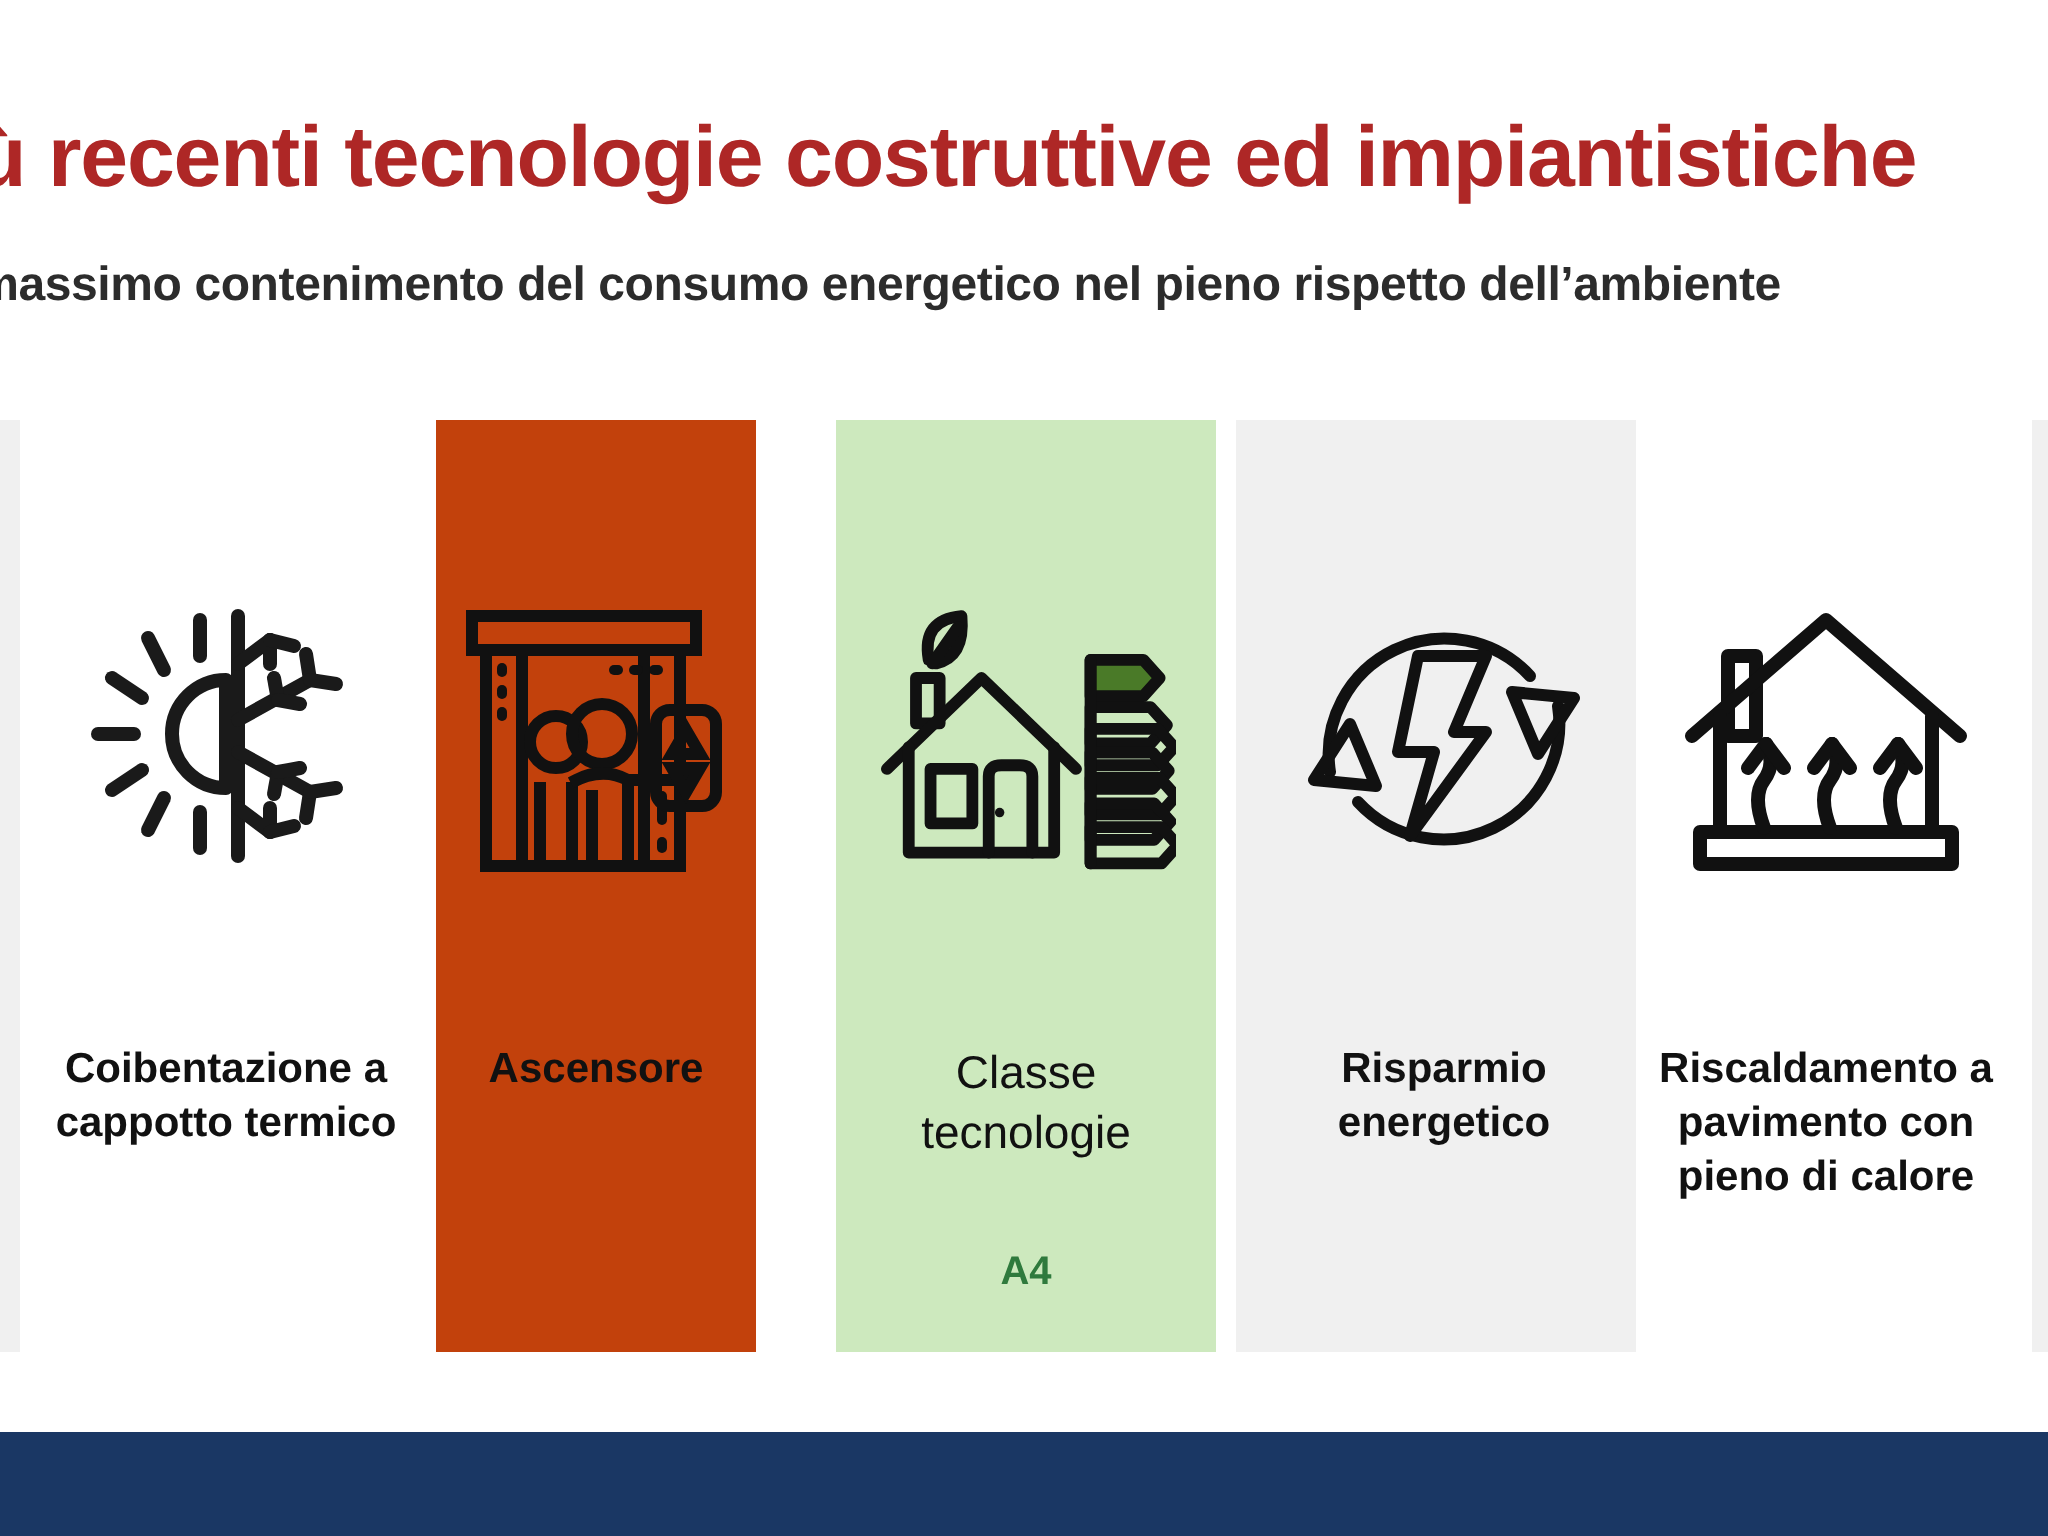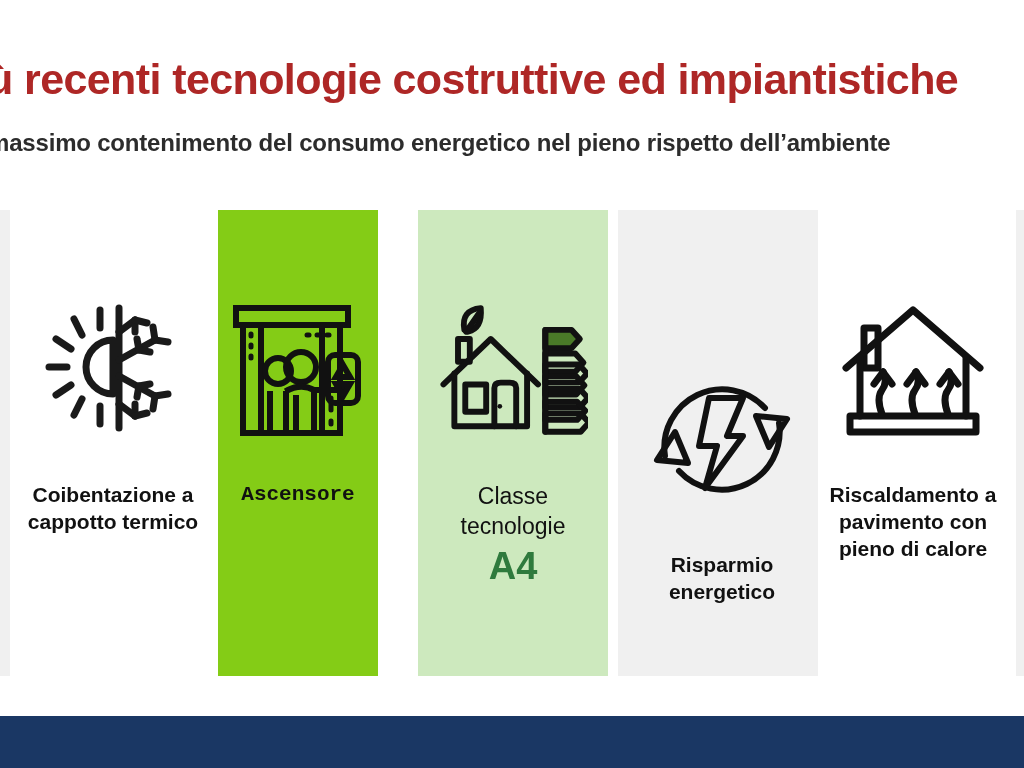--- a/index.html
+++ b/index.html
@@ -59,20 +59,21 @@
   }
   .card {
     position: absolute;
     top: 0;
     height: 466px;
     box-sizing: border-box;
     display: flex;
     flex-direction: column;
     align-items: center;
     overflow: hidden;
+    gap: 40px;
   }
   .card-icon {
     margin-top: 88px;
     width: 150px;
     height: 142px;
     display: flex;
     align-items: center;
     justify-content: center;
   }
   .card-icon svg {
@@ -91,21 +92,21 @@
   }
   .card-label.light {
     font-weight: normal;
     font-size: 23px;
     line-height: 1.3;
   }
   .card-badge {
     margin-top: 2px;
     width: 100%;
     text-align: center;
-    font-size: 38px;
+    font-size: 20px;
     font-weight: bold;
     color: #2f7a3d;
     line-height: 1.2;
   }
 
   
   #footer-bar {
     position: absolute;
     left: 0;
     top: 716px;
@@ -159,21 +160,21 @@
         <path d="M99 88 L110 86"></path>
 
         <path d="M79 106 L95 118"></path>
         <path d="M95 118 L95 106"></path>
         <path d="M95 118 L107 115"></path>
       </svg>
     </div>
     <div class="card-label">Coibentazione a cappotto termico</div>
   </div>
 
-  <div class="card" style="left:218px;width:160px;background:#84cc16;font-family:Liberation Mono, monospace;">
+  <div class="card" style="left:218px;width:160px;background:#c2410c;">
     <div class="card-icon">
       <svg width="140" height="142" viewBox="0 0 140 142" fill="none" stroke="#111111" stroke-width="6" stroke-linecap="square" stroke-linejoin="miter">
 
         <rect x="8" y="10" width="112" height="17"></rect>
 
         <path d="M15 27 L15 135 L112 135 L112 27"></path>
 
         <line x1="33" y1="27" x2="33" y2="135"></line>
 
         <line x1="94" y1="27" x2="94" y2="135"></line>
@@ -243,21 +244,21 @@
         <path d="M118 107 L153 107 L162 117 L153 127 L118 127 Z"></path>
         <path d="M118 120 L157 120 L166 130 L157 140 L118 140 Z"></path>
 
         <line x1="118" y1="28" x2="118" y2="140"></line>
       </svg>
     </div>
     <div class="card-label light">Classe tecnologie</div>
     <div class="card-badge">A4</div>
   </div>
 
-  <div class="card" style="left:618px;width:208px;background:#f0f0f0;justify-content:center;">
+  <div class="card" style="left:618px;width:208px;background:#f0f0f0;">
     <div class="card-icon">
       <svg width="150" height="142" viewBox="0 0 150 142" fill="none" stroke="#111111" stroke-width="6" stroke-linecap="round" stroke-linejoin="round">
 
         <path d="M18 88 A58 58 0 0 1 118 40"></path>
         <path d="M132 55 A58 58 0 0 1 32 103"></path>
 
         <path d="M28 64 L10 92 L41 95 Z"></path>
 
         <path d="M122 79 L140 51 L109 48 Z"></path>
 

